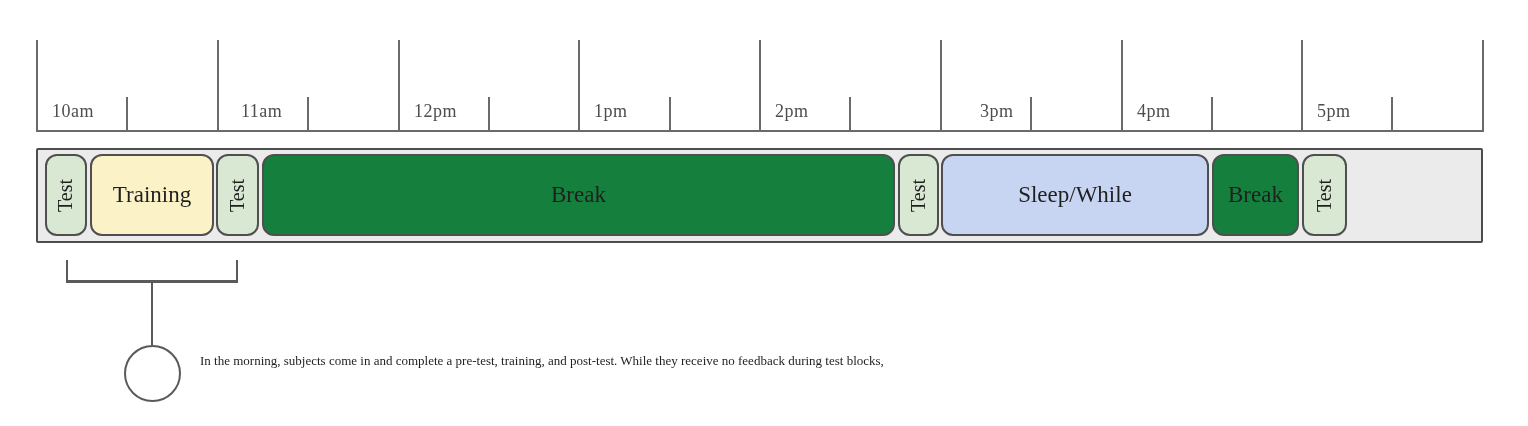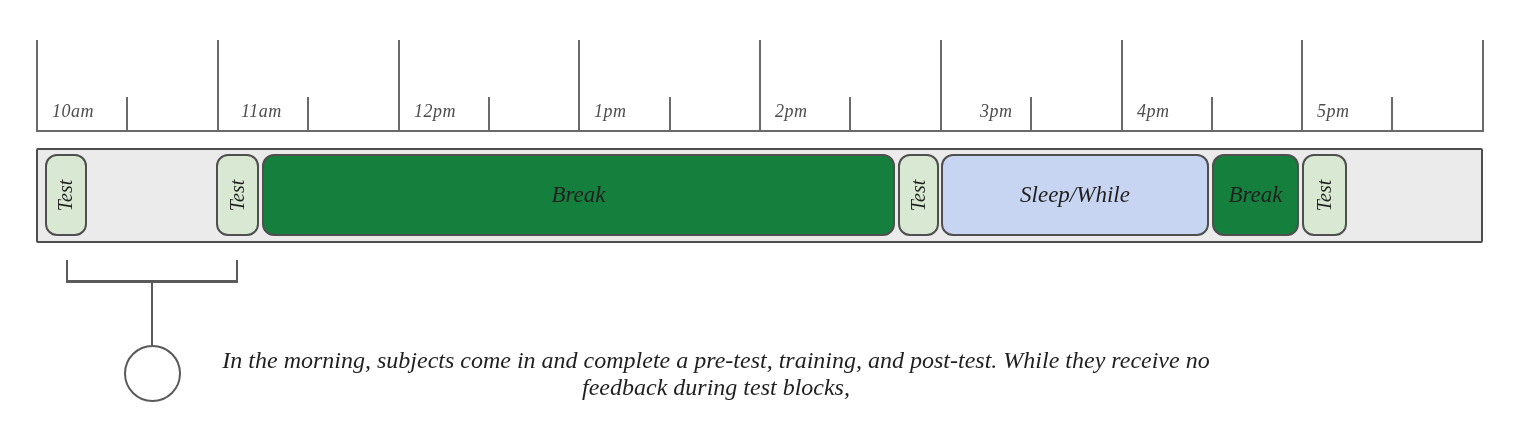--- a/index.html
+++ b/index.html
@@ -7,21 +7,20 @@
     padding: 0;
     background: #ffffff;
     font-family: "Liberation Serif", serif;
   }
   .stage {
     position: relative;
     width: 1528px;
     height: 426px;
     background: #ffffff;
     overflow: hidden;
-    font-style: italic;
   }
 
   
   .axis-baseline {
     position: absolute;
     left: 36px; top: 130px;
     width: 1448px; height: 2px;
     background: #6a6a6a;
   }
   .tick-major {
@@ -86,22 +85,21 @@
     left: 124px; top: 345px;
     width: 53px; height: 53px;
     border: 2px solid #5a5a5a;
     border-radius: 50%;
     background: #ffffff;
   }
   .annotation {
     position: absolute;
     left: 200px; top: 347px;
     width: 1032px;
-    text-align: center;
-    font-size: 24px;
+    font-size: 13px;
     line-height: 27px;
     color: #1f1f1f;
   }
 </style>
 </head>
 <body>
 
 <div class="stage">
 
   <div>
@@ -133,20 +131,23 @@
     <div class="hour-label" style="left:775px">2pm</div>
     <div class="hour-label" style="left:980px">3pm</div>
     <div class="hour-label" style="left:1137px">4pm</div>
     <div class="hour-label" style="left:1317px">5pm</div>
   </div>
 
   <div class="schedule-bar">
     <div class="block c-test" style="left:7px;    width:38px">
       <span class="v-label">Test</span>
     </div>
+    <div class="block c-train" style="left:52px;   width:120px">
+      <span class="h-label">Training</span>
+    </div>
     <div class="block c-test" style="left:178px;  width:39px">
       <span class="v-label">Test</span>
     </div>
     <div class="block c-break" style="left:224px;  width:629px">
       <span class="h-label">Break</span>
     </div>
     <div class="block c-test" style="left:860px;  width:37px">
       <span class="v-label">Test</span>
     </div>
     <div class="block c-sleep" style="left:903px;  width:264px">

